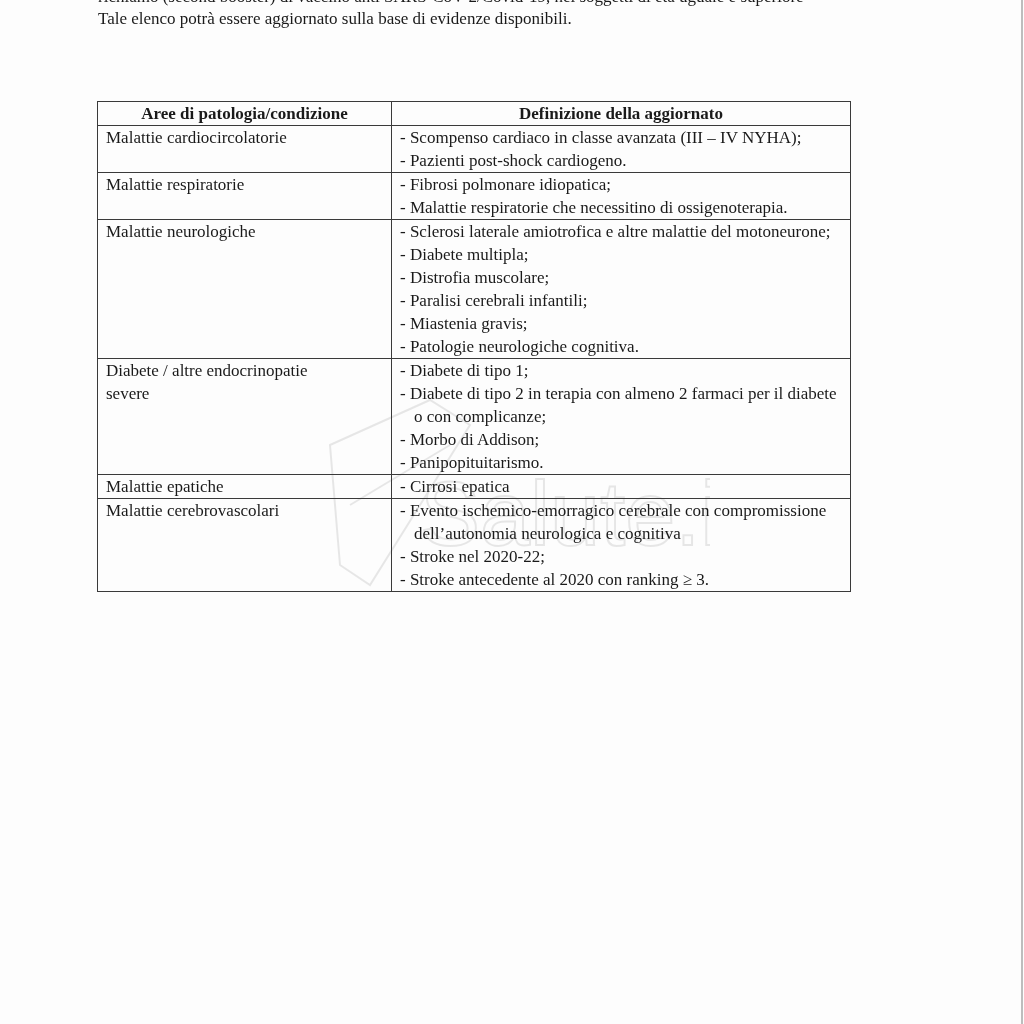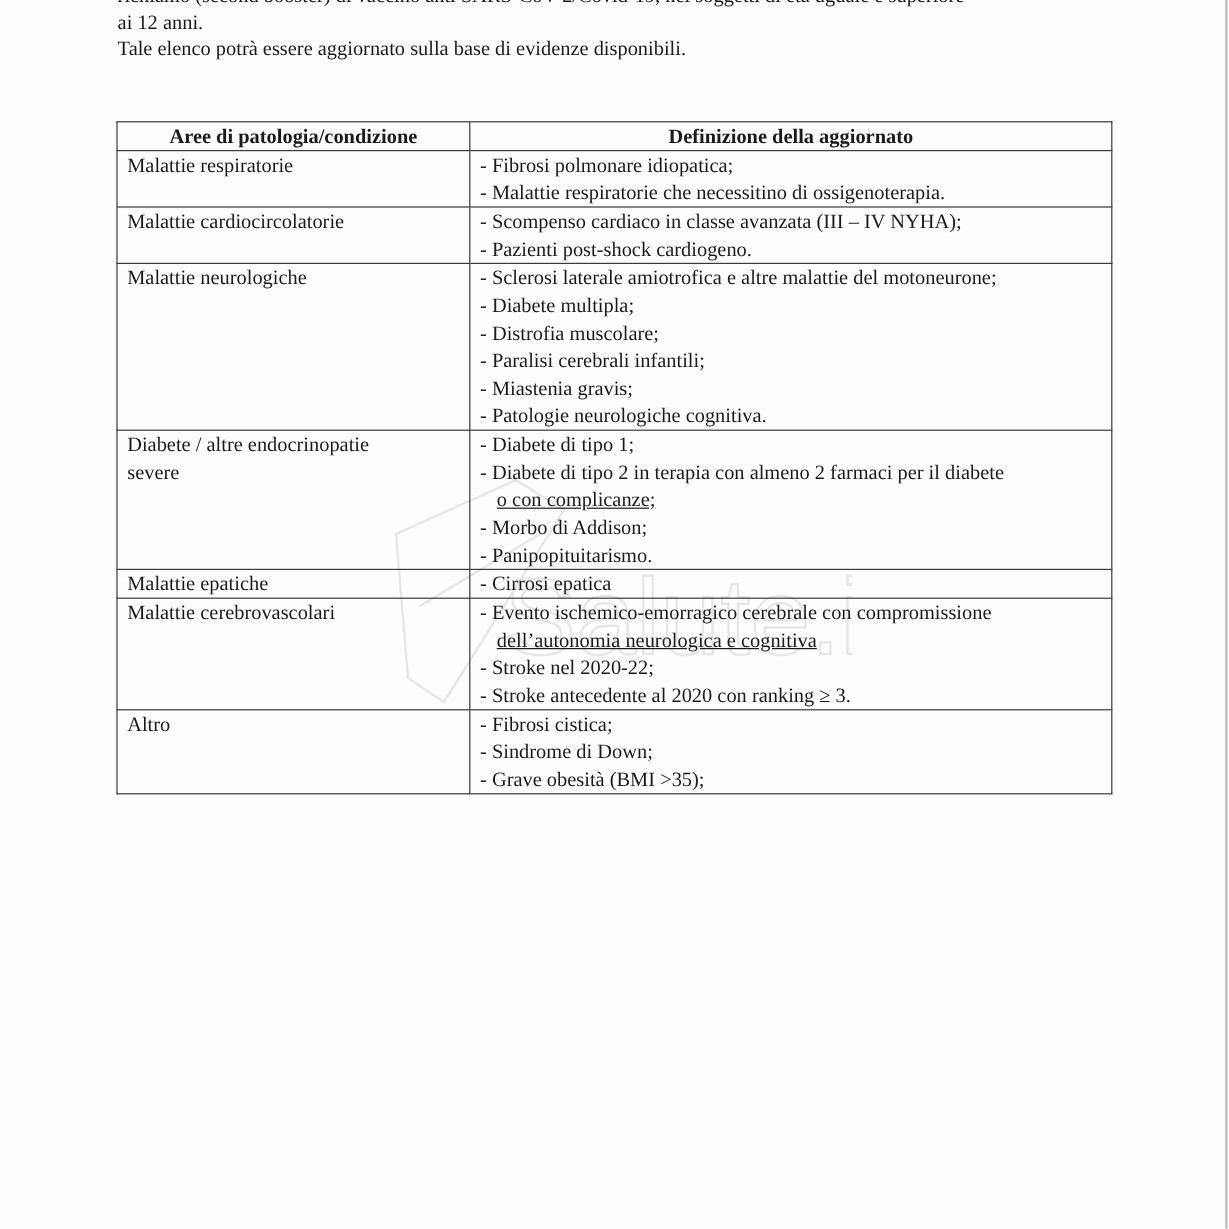--- a/index.html
+++ b/index.html
@@ -11,43 +11,42 @@
   }
   .right-edge {
     position:absolute; top:0; right:1px; width:2px; height:1024px; background:#bdbdbd;
   }
   .intro {
     position:absolute; left:98px; top:-14px; width:840px;
     font-size:17px; line-height:22px;
   }
   .intro .clipped { white-space:nowrap; overflow:hidden; }
   table.cond {
-    position:absolute; left:97px; top:101px; width:830px;
+    position:absolute; left:97px; top:101px; width:754px;
     border-collapse:collapse; font-size:17px; line-height:23px;
   }
   table.cond th, table.cond td {
     border:1.5px solid #3a3a3a; vertical-align:top; padding:0 8px; text-align:left;
   }
   table.cond th { font-weight:bold; text-align:center; line-height:22px; padding-top:1px; }
   table.cond th.c1, table.cond td.c1 { width:277px; }
   .line { display:block; white-space:nowrap; }
-  .line.indent { padding-left:14px;text-decoration:underline; }
+  .line.indent { padding-left:14px; }
   .watermark {
     position:absolute; left:310px; top:385px; width:400px; height:230px;
     pointer-events:none; opacity:0.13;
   }
 </style>
 </head>
 <body>
 
 <div class="right-edge"></div>
 
 <div class="intro">
   <div class="clipped">richiamo (second booster) di vaccino anti SARS-CoV-2/Covid-19, nei soggetti di età uguale e superiore</div>
-  <div>ai 12 anni.</div>
   <div>Tale elenco potrà essere aggiornato sulla base di evidenze disponibili.</div>
 </div>
 
 <svg class="watermark" viewBox="0 0 400 230">
   <g fill="none" stroke="#555" stroke-width="2">
     <path d="M20 60 L120 15 L160 40 L60 200 L30 180 Z"></path>
     <path d="M40 120 L140 60"></path>
   </g>
   <text x="110" y="160" font-size="90" fill="none" stroke="#555" stroke-width="2" font-family="Liberation Sans, sans-serif">Salute.it</text>
 </svg>
@@ -55,34 +54,34 @@
 <table class="cond">
   <thead>
     <tr>
       <th class="c1">Aree di patologia/condizione</th>
       <th>Definizione della aggiornato</th>
     </tr>
   </thead>
   <tbody id="tbody">
       <tr>
         <td class="c1">
+          <span class="line">Malattie cardiocircolatorie</span>
+        </td>
+        <td>
+          <span class="line">- Scompenso cardiaco in classe avanzata (III – IV NYHA);</span>
+          <span class="line">- Pazienti post-shock cardiogeno.</span>
+        </td>
+      </tr>
+      <tr>
+        <td class="c1">
           <span class="line">Malattie respiratorie</span>
         </td>
         <td>
           <span class="line">- Fibrosi polmonare idiopatica;</span>
           <span class="line">- Malattie respiratorie che necessitino di ossigenoterapia.</span>
-        </td>
-      </tr>
-      <tr>
-        <td class="c1">
-          <span class="line">Malattie cardiocircolatorie</span>
-        </td>
-        <td>
-          <span class="line">- Scompenso cardiaco in classe avanzata (III – IV NYHA);</span>
-          <span class="line">- Pazienti post-shock cardiogeno.</span>
         </td>
       </tr>
       <tr>
         <td class="c1">
           <span class="line">Malattie neurologiche</span>
         </td>
         <td>
           <span class="line">- Sclerosi laterale amiotrofica e altre malattie del motoneurone;</span>
           <span class="line">- Diabete multipla;</span>
           <span class="line">- Distrofia muscolare;</span>
@@ -116,24 +115,14 @@
         <td class="c1">
           <span class="line">Malattie cerebrovascolari</span>
         </td>
         <td>
           <span class="line">- Evento ischemico-emorragico cerebrale con compromissione</span>
           <span class="line indent">dell’autonomia neurologica e cognitiva</span>
           <span class="line">- Stroke nel 2020-22;</span>
           <span class="line">- Stroke antecedente al 2020 con ranking ≥ 3.</span>
         </td>
       </tr>
-      <tr>
-        <td class="c1">
-          <span class="line">Altro</span>
-        </td>
-        <td>
-          <span class="line">- Fibrosi cistica;</span>
-          <span class="line">- Sindrome di Down;</span>
-          <span class="line">- Grave obesità (BMI &gt;35);</span>
-        </td>
-      </tr>
     </tbody>
 </table>
 
 </body></html>

